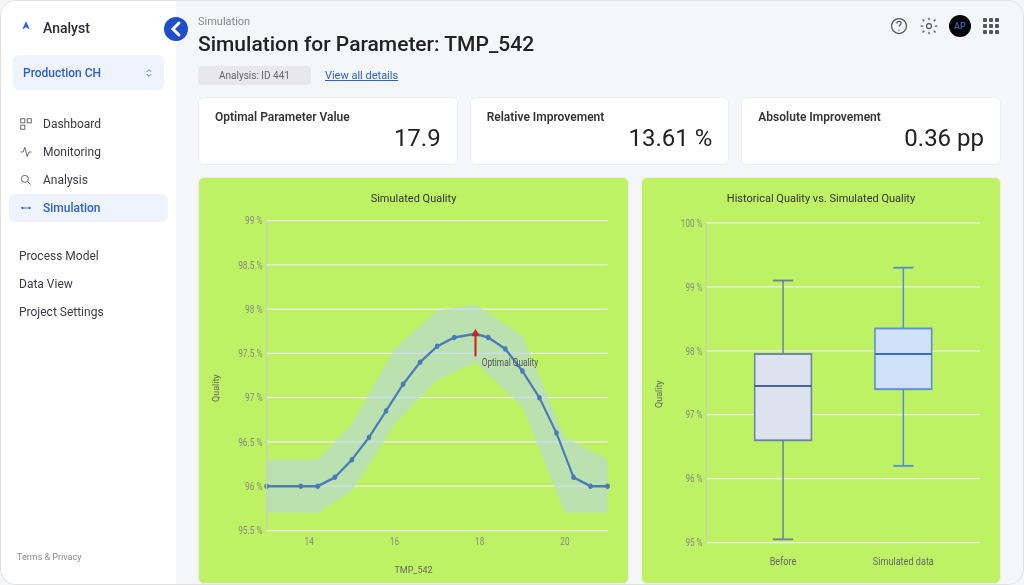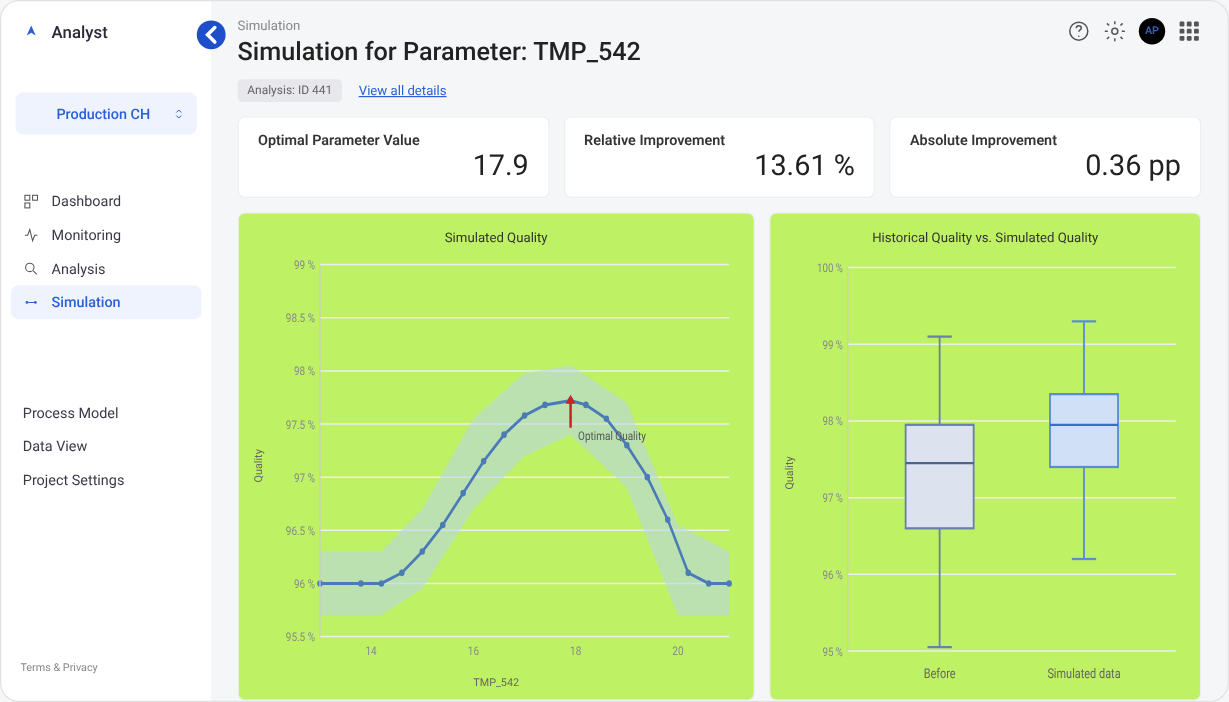--- a/index.html
+++ b/index.html
@@ -13,21 +13,20 @@
   border-radius: 16px;
   border: 1px solid #e0e0e0;
 }
 .sidebar {
   width: 175px;
   background: #fff;
   display: flex;
   flex-direction: column;
   padding: 18px 0 10px 0;
   position: relative;
-  gap: 22px;
 }
 .brand {
   display: flex;
   align-items: center;
   gap: 8px;
   padding: 0 16px 18px 16px;
 }
 .brand-logo {
   width: 18px;
   height: 18px;
@@ -61,21 +60,20 @@
   border-radius: 6px;
   display: flex;
   align-items: center;
   justify-content: space-between;
   cursor: pointer;
 }
 .project-select span:first-child {
   color: #2a5fd6;
   font-size: 12px;
   font-weight: 500;
-  margin-left: 24px;
 }
 .project-select .up-down {
   color: #2a5fd6;
 }
 .nav-group { padding: 4px 8px; }
 .nav-item {
   display: flex;
   align-items: flex-start;
   gap: 10px;
   padding: 7px 10px;
@@ -168,21 +166,21 @@
 .subheader {
   display: flex;
   align-items: center;
   gap: 14px;
   margin-bottom: 12px;
 }
 .badge {
   background: #e8e8ec;
   color: #666;
   font-size: 10px;
-  padding: 4px 8px;
+  padding: 4px 21px;
   border-radius: 4px;
 }
 .link {
   color: #2a5fd6;
   font-size: 11px;
   text-decoration: underline;
   cursor: pointer;
 }
 .kpi-row {
   display: flex;

